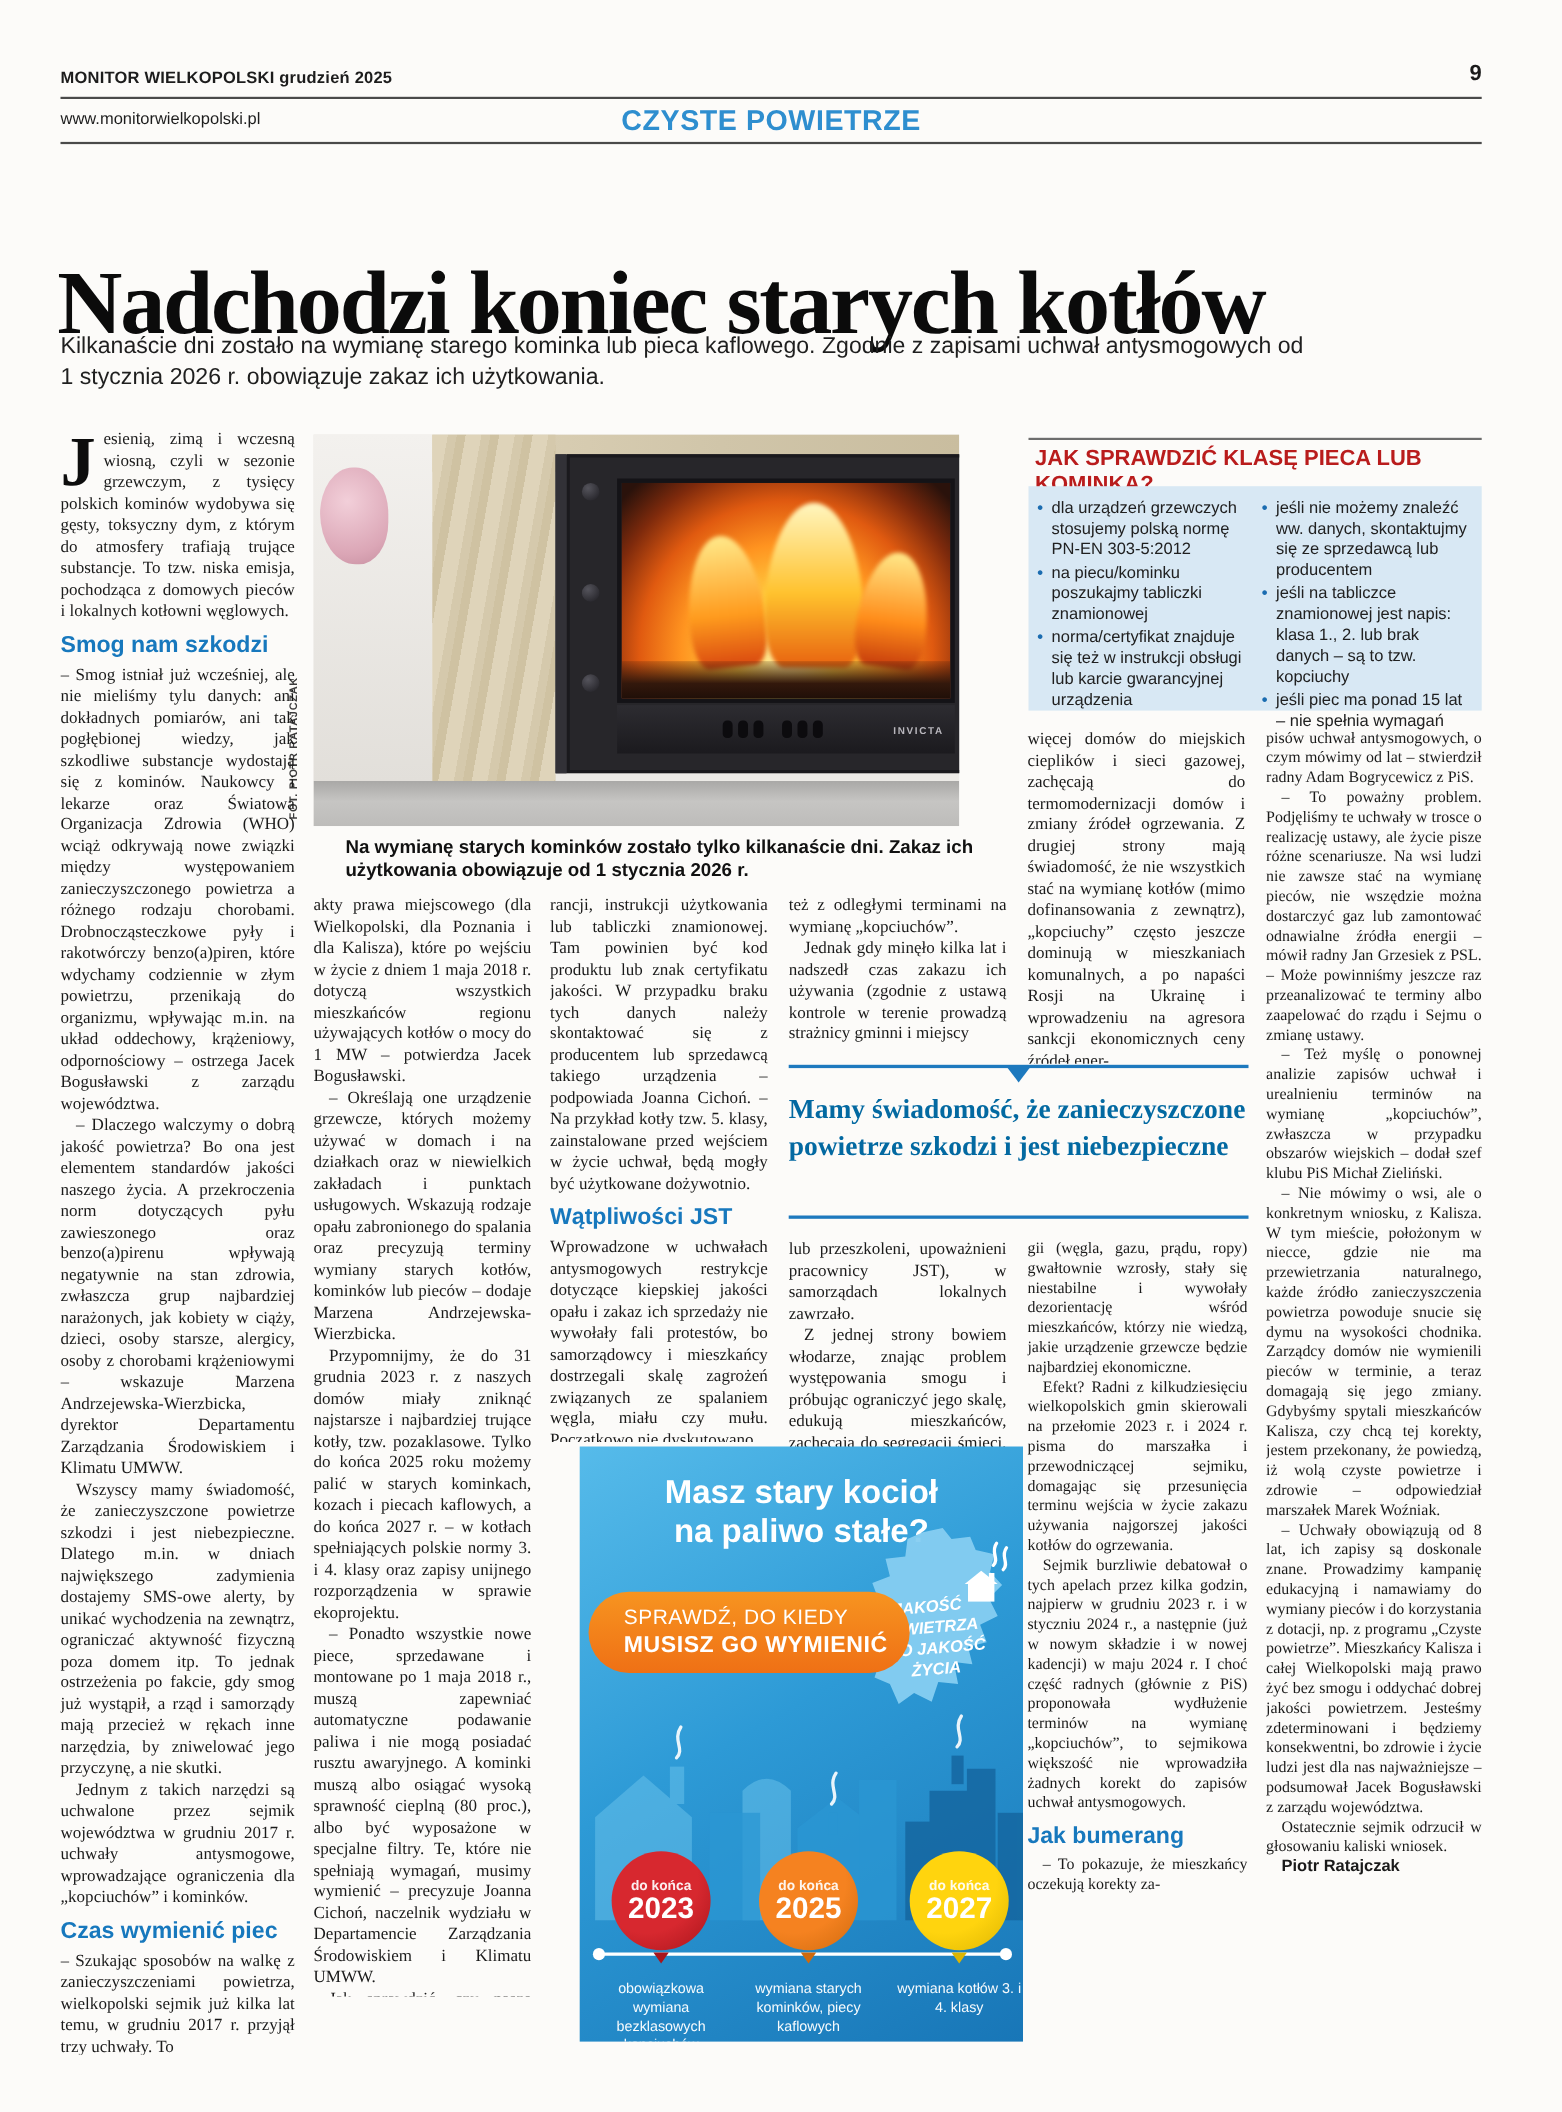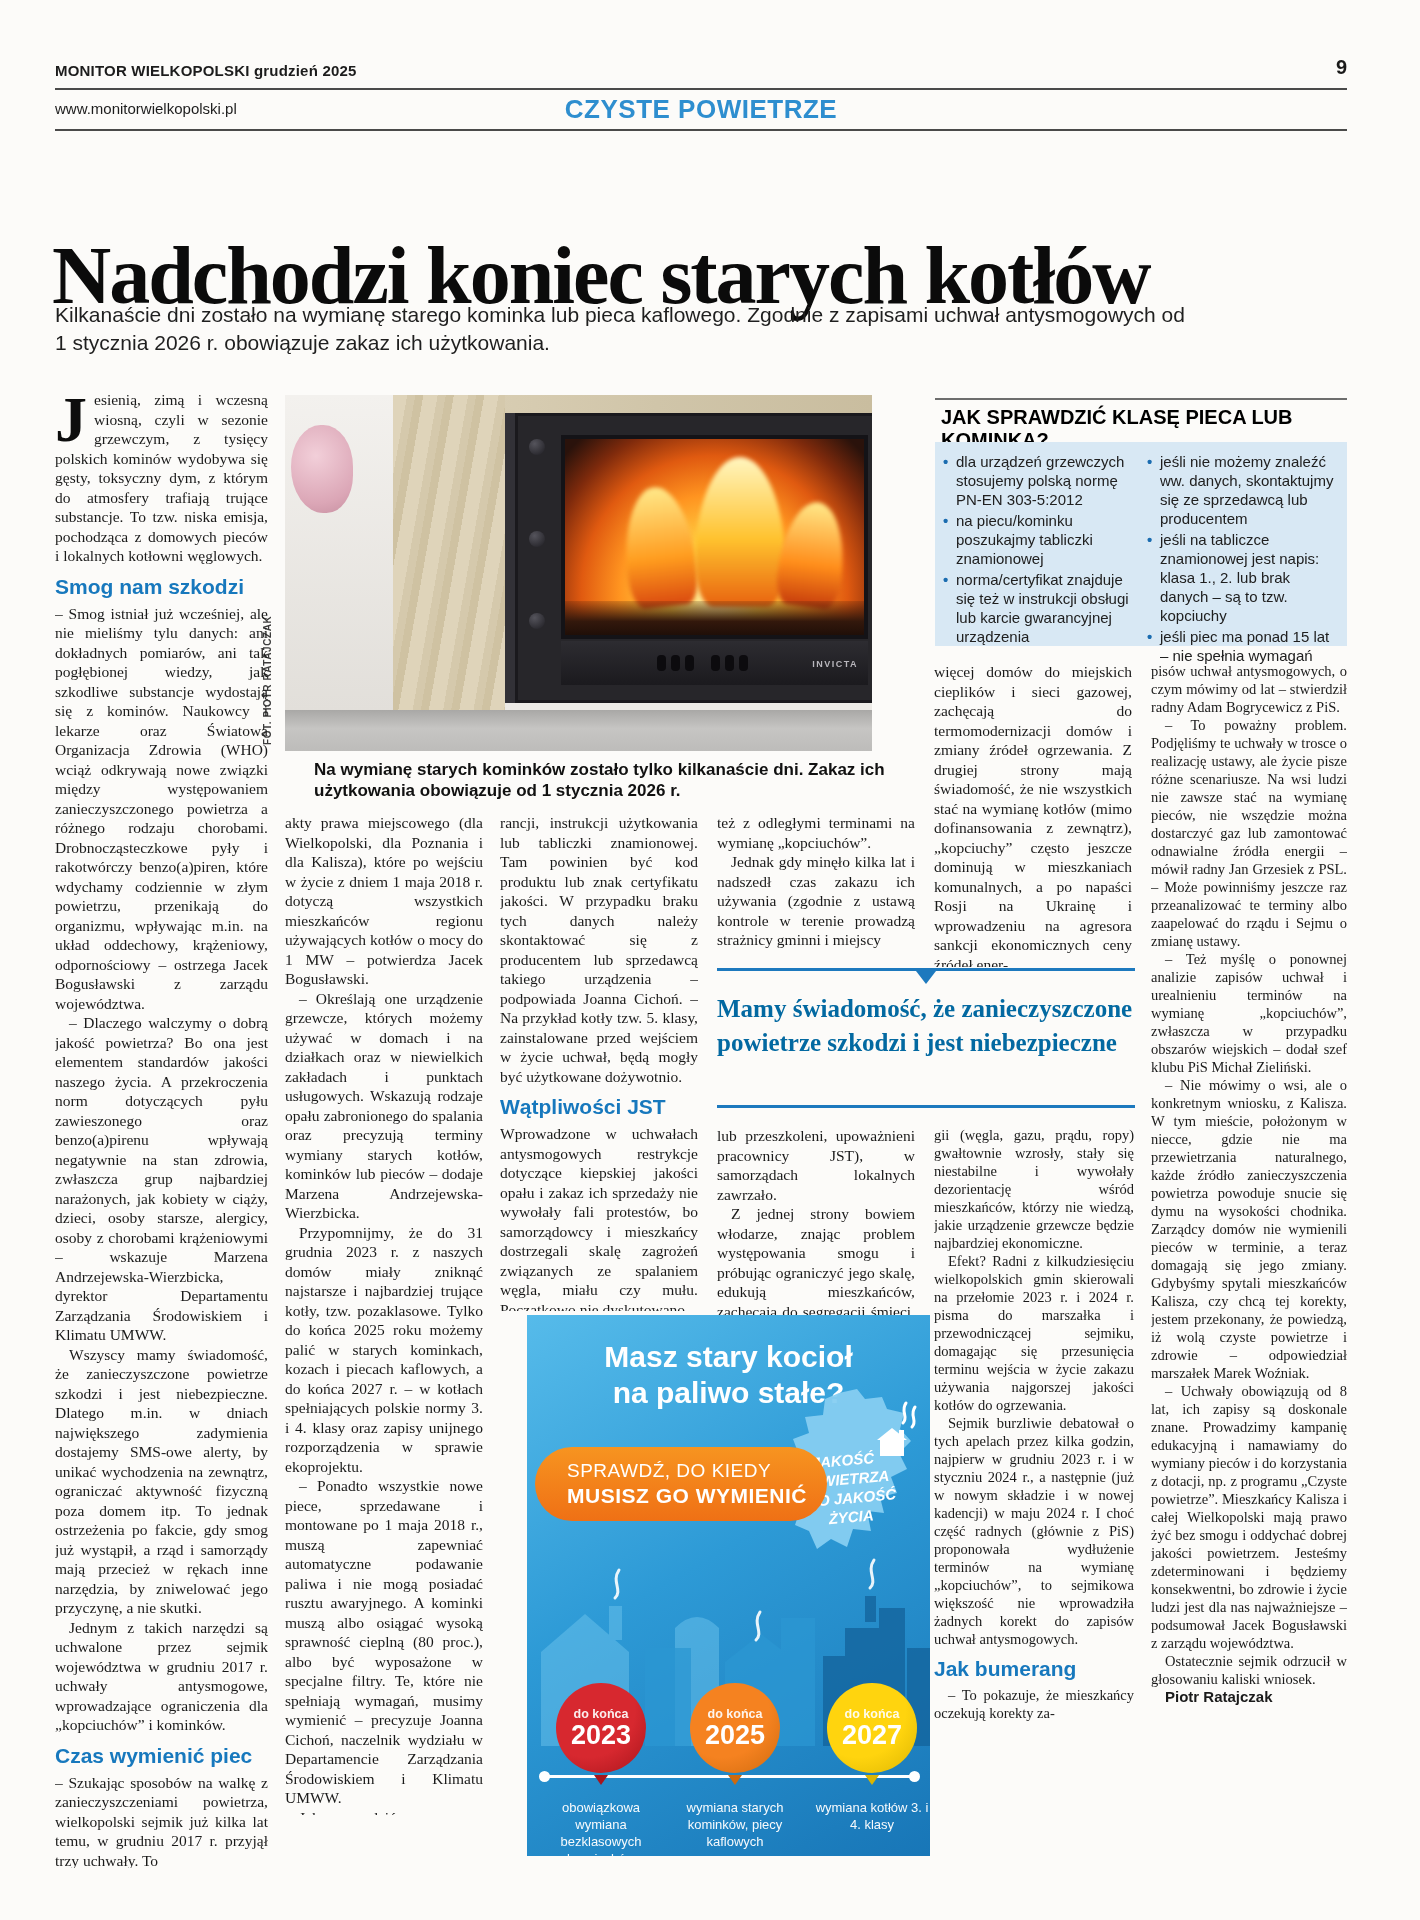--- a/index.html
+++ b/index.html
@@ -40,21 +40,21 @@
   .ph-bar{position:absolute;left:46px;right:14px;top:228px;height:44px;background:linear-gradient(180deg,#2d2c31,#1b1a1e);}
   .vent{position:absolute;top:14px;width:9px;height:16px;border-radius:4px;background:#0c0b0e;}
   .ph-brand{position:absolute;right:10px;top:18px;font:700 9px "Liberation Sans",sans-serif;color:#b9b7bd;letter-spacing:1.5px;}
   .ph-floor{position:absolute;left:0;top:315px;width:587px;height:41px;
             background:linear-gradient(180deg,#a9a8a6,#c6c5c3 45%,#bdbcba);}
   .credit{position:absolute;left:262px;top:745px;transform:rotate(-90deg);transform-origin:0 0;
           font:600 10px "Liberation Sans",sans-serif;color:#3c3c3c;letter-spacing:.6px;white-space:nowrap;}
   .caption{position:absolute;left:285px;top:759px;width:600px;font:700 17px/21px "Liberation Sans",sans-serif;color:#111;margin-left:29px;}
   
   .ib-rule{position:absolute;left:935px;top:398px;width:412px;height:2px;background:#6d6d6d;}
-  .ib-title{position:absolute;left:941px;top:406px;width:406px;font:800 20px "Liberation Sans",sans-serif;color:#000000;}
+  .ib-title{position:absolute;left:941px;top:406px;width:406px;font:800 20px "Liberation Sans",sans-serif;color:#b91c1c;}
   .ib-body{position:absolute;left:935px;top:442px;width:412px;height:204px;background:#d8e8f4;
            display:flex;gap:12px;padding:10px 8px;box-sizing:border-box;}
   .ib-body ul{margin:0;padding:0;list-style:none;width:50%;font:400 15px/19px "Liberation Sans",sans-serif;color:#202020;}
   .ib-body li{position:relative;padding-left:13px;margin-bottom:2px;}
   .ib-body li::before{content:"•";position:absolute;left:0;top:0;color:#1a6cb0;font-weight:700;}
   
   .col{position:absolute;font:400 15.5px/19.5px "Liberation Serif",serif;text-align:justify;overflow:hidden;}
   .col p{margin:0;text-indent:14px;}
   .col p.cont{text-indent:0;}
   .subhead{margin:9px 0 5px;font:700 21px/24px "Liberation Sans",sans-serif;color:#1778bd;text-align:left;}

